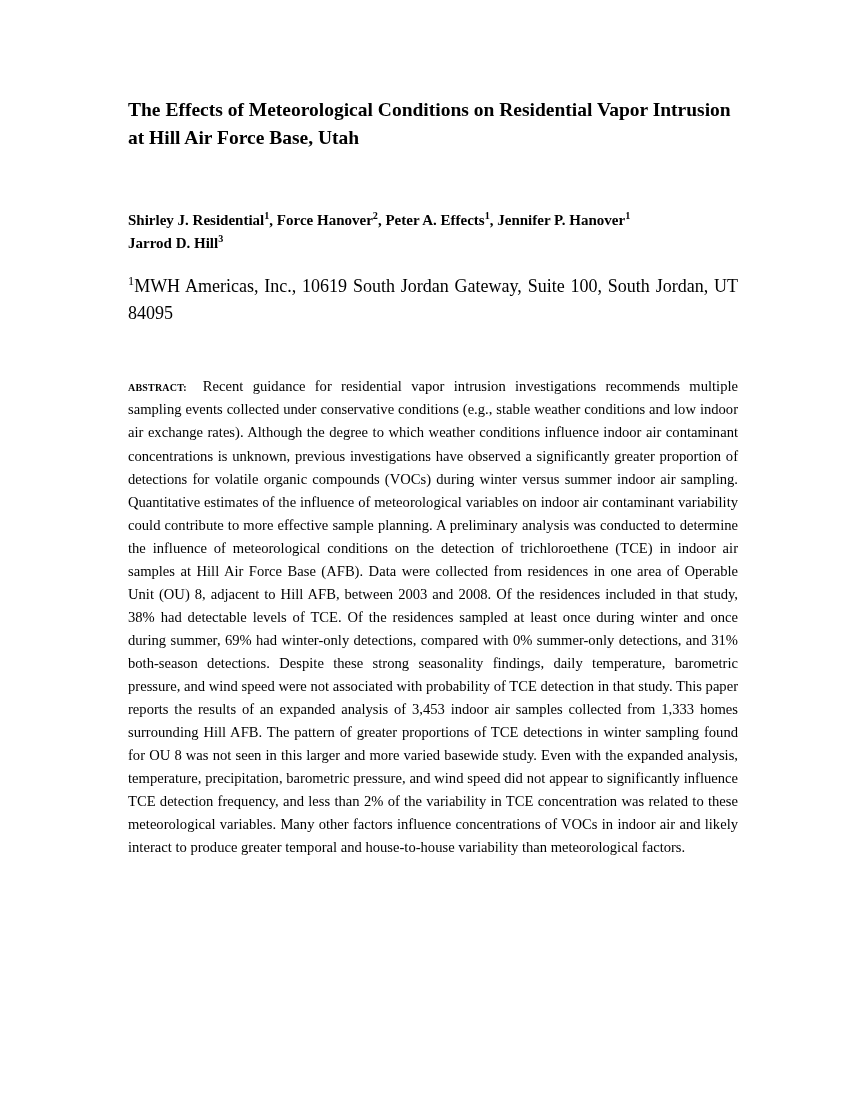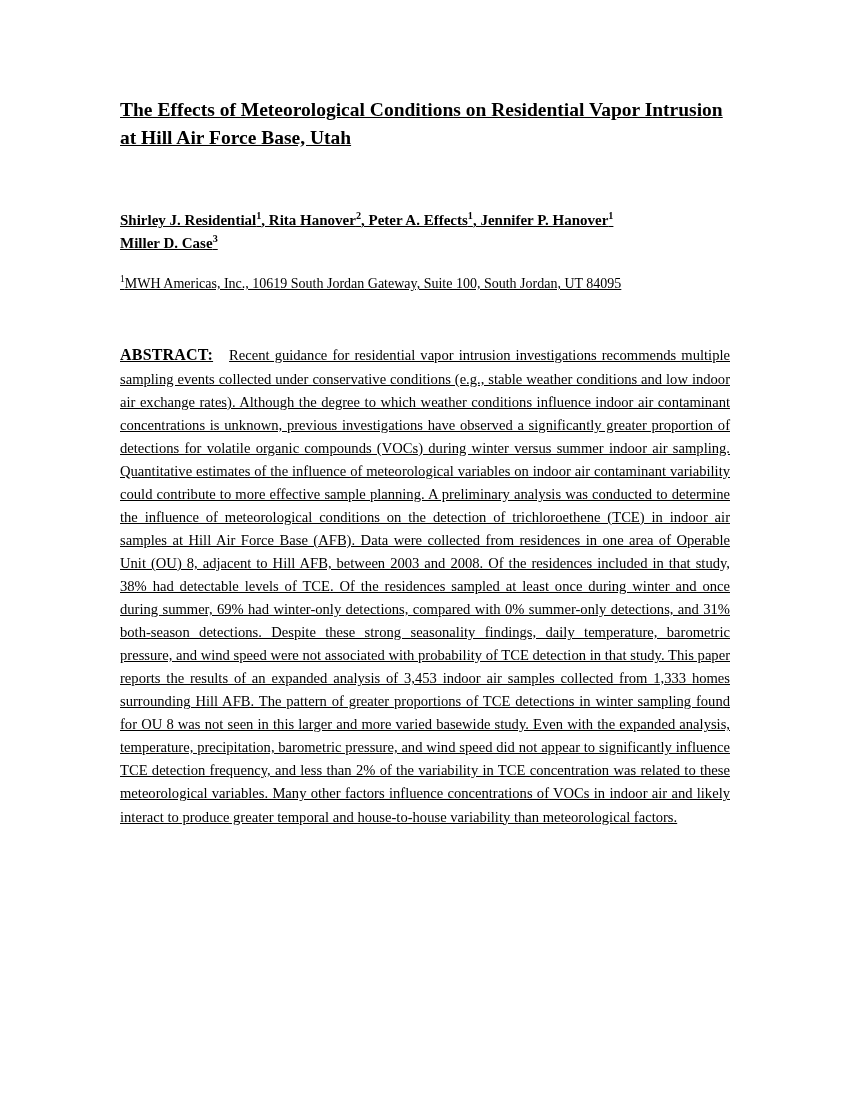--- a/index.html
+++ b/index.html
@@ -12,24 +12,23 @@
     height: 1100px;
     position: relative;
     background: #ffffff;
     font-family: "Liberation Serif", "DejaVu Serif", serif;
     color: #000000;
     box-sizing: border-box;
     overflow: hidden;
   }
   .content {
     position: absolute;
-    left: 120px;
+    left: 128px;
     top: 96px;
     width: 610px;
-    text-decoration: underline;
   }
   .title {
     font-size: 19.5px;
     font-weight: bold;
     line-height: 1.42;
     margin: 0;
     text-align: left;
   }
   .authors {
     font-size: 15px;
@@ -43,55 +42,55 @@
     display: block;
     text-align: left;
   }
   sup {
     font-size: 0.68em;
     vertical-align: super;
     line-height: 0;
     font-weight: inherit;
   }
   .affil {
-    font-size: 14px;
+    font-size: 18px;
     line-height: 1.5;
     margin-top: 19px;
     text-align: justify;
   }
   .affil.three {
     text-align: justify;
   }
   .abstract {
     margin-top: 48px;
     font-size: 14.6px;
     line-height: 1.58;
     text-align: justify;
     text-justify: inter-word;
   }
   .abstract .label {
     font-weight: bold;
-    font-size: 16px;
+    font-size: 10px;
     letter-spacing: 0.2px;
   }
   .abstract .gap {
     display: inline-block;
     width: 16px;
   }
 </style>
 </head>
 <body>
 
 <div class="page">
   <div class="content">
 
     <h1 class="title">The Effects of Meteorological Conditions on Residential Vapor Intrusion at Hill Air Force Base, Utah</h1>
 
     <div class="authors">
-      <span>Shirley J. Residential</span><sup>1</sup><span>, Rita Hanover</span><sup>2</sup><span>, Peter A. Effects</span><sup>1</sup><span>, Jennifer P. Hanover</span><sup>1</sup><span class="lastline"><span>Miller D. Case</span><sup>3</sup></span>
+      <span>Shirley J. Residential</span><sup>1</sup><span>, Force Hanover</span><sup>2</sup><span>, Peter A. Effects</span><sup>1</sup><span>, Jennifer P. Hanover</span><sup>1</sup><span class="lastline"><span>Jarrod D. Hill</span><sup>3</sup></span>
     </div>
 
     <div class="affil">
       <sup>1</sup><span>MWH Americas, Inc., 10619 South Jordan Gateway, Suite 100, South Jordan, UT 84095</span>
     </div>
 
 
 
     <div class="abstract">
       <span class="label">ABSTRACT:</span><span class="gap"></span><span>Recent guidance for residential vapor intrusion investigations recommends multiple sampling events collected under conservative conditions (e.g., stable weather conditions and low indoor air exchange rates).  Although the degree to which weather conditions influence indoor air contaminant concentrations is unknown, previous investigations have observed a significantly greater proportion of detections for volatile organic compounds (VOCs) during winter versus summer indoor air sampling.  Quantitative estimates of the influence of meteorological variables on indoor air contaminant variability could contribute to more effective sample planning.   A preliminary analysis was conducted to determine the influence of meteorological conditions on the detection of trichloroethene (TCE) in indoor air samples at Hill Air Force Base (AFB).  Data were collected from residences in one area of Operable Unit (OU) 8, adjacent to Hill AFB, between 2003 and 2008.  Of the residences included in that study, 38% had detectable levels of TCE.  Of the residences sampled at least once during winter and once during summer, 69% had winter-only detections, compared with 0% summer-only detections, and 31% both-season detections.   Despite these strong seasonality findings, daily temperature, barometric pressure, and wind speed were not associated with probability of TCE detection in that study.  This paper reports the results of an expanded analysis of 3,453 indoor air samples collected from 1,333 homes surrounding Hill AFB.  The pattern of greater proportions of TCE detections in winter sampling found for OU 8 was not seen in this larger and more varied basewide study.  Even with the expanded analysis, temperature, precipitation, barometric pressure, and wind speed did not appear to significantly influence TCE detection frequency, and less than 2% of the variability in TCE concentration was related to these meteorological variables.  Many other factors influence concentrations of VOCs in indoor air and likely interact to produce greater temporal and house-to-house variability than meteorological factors.</span>

